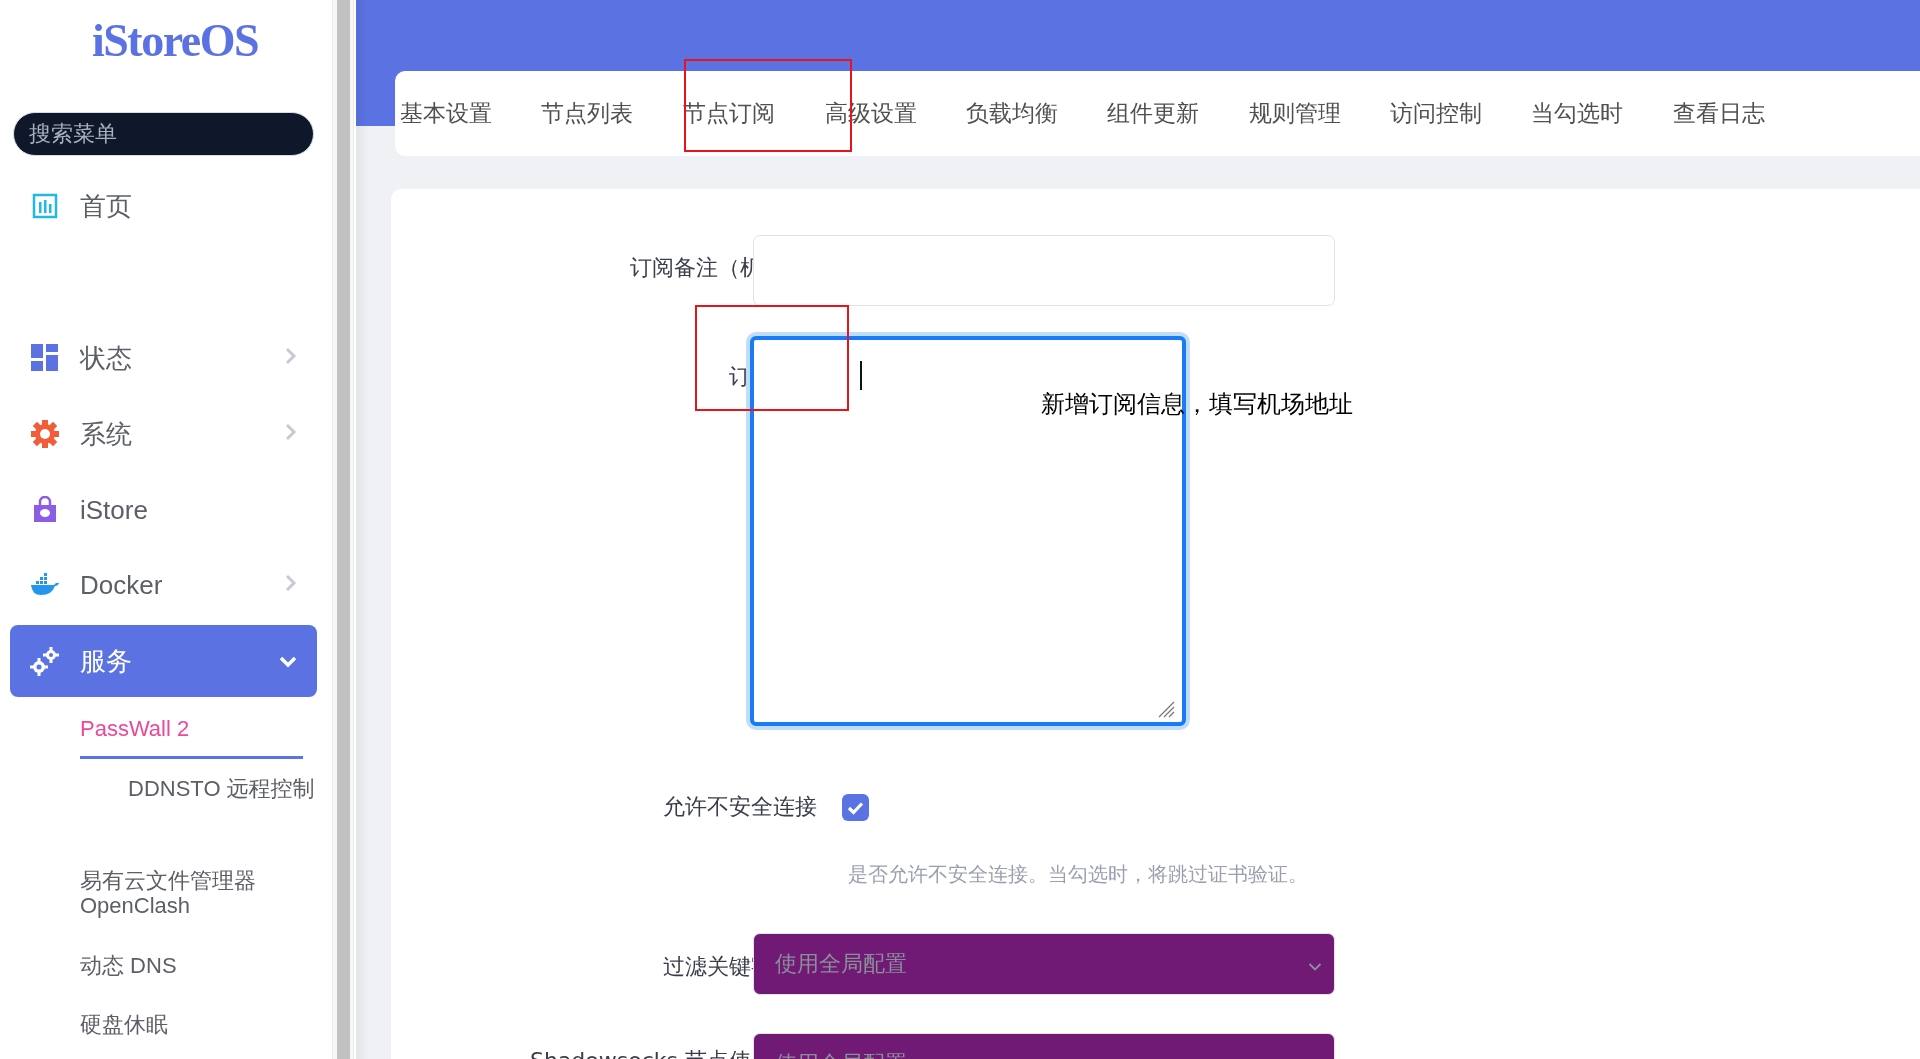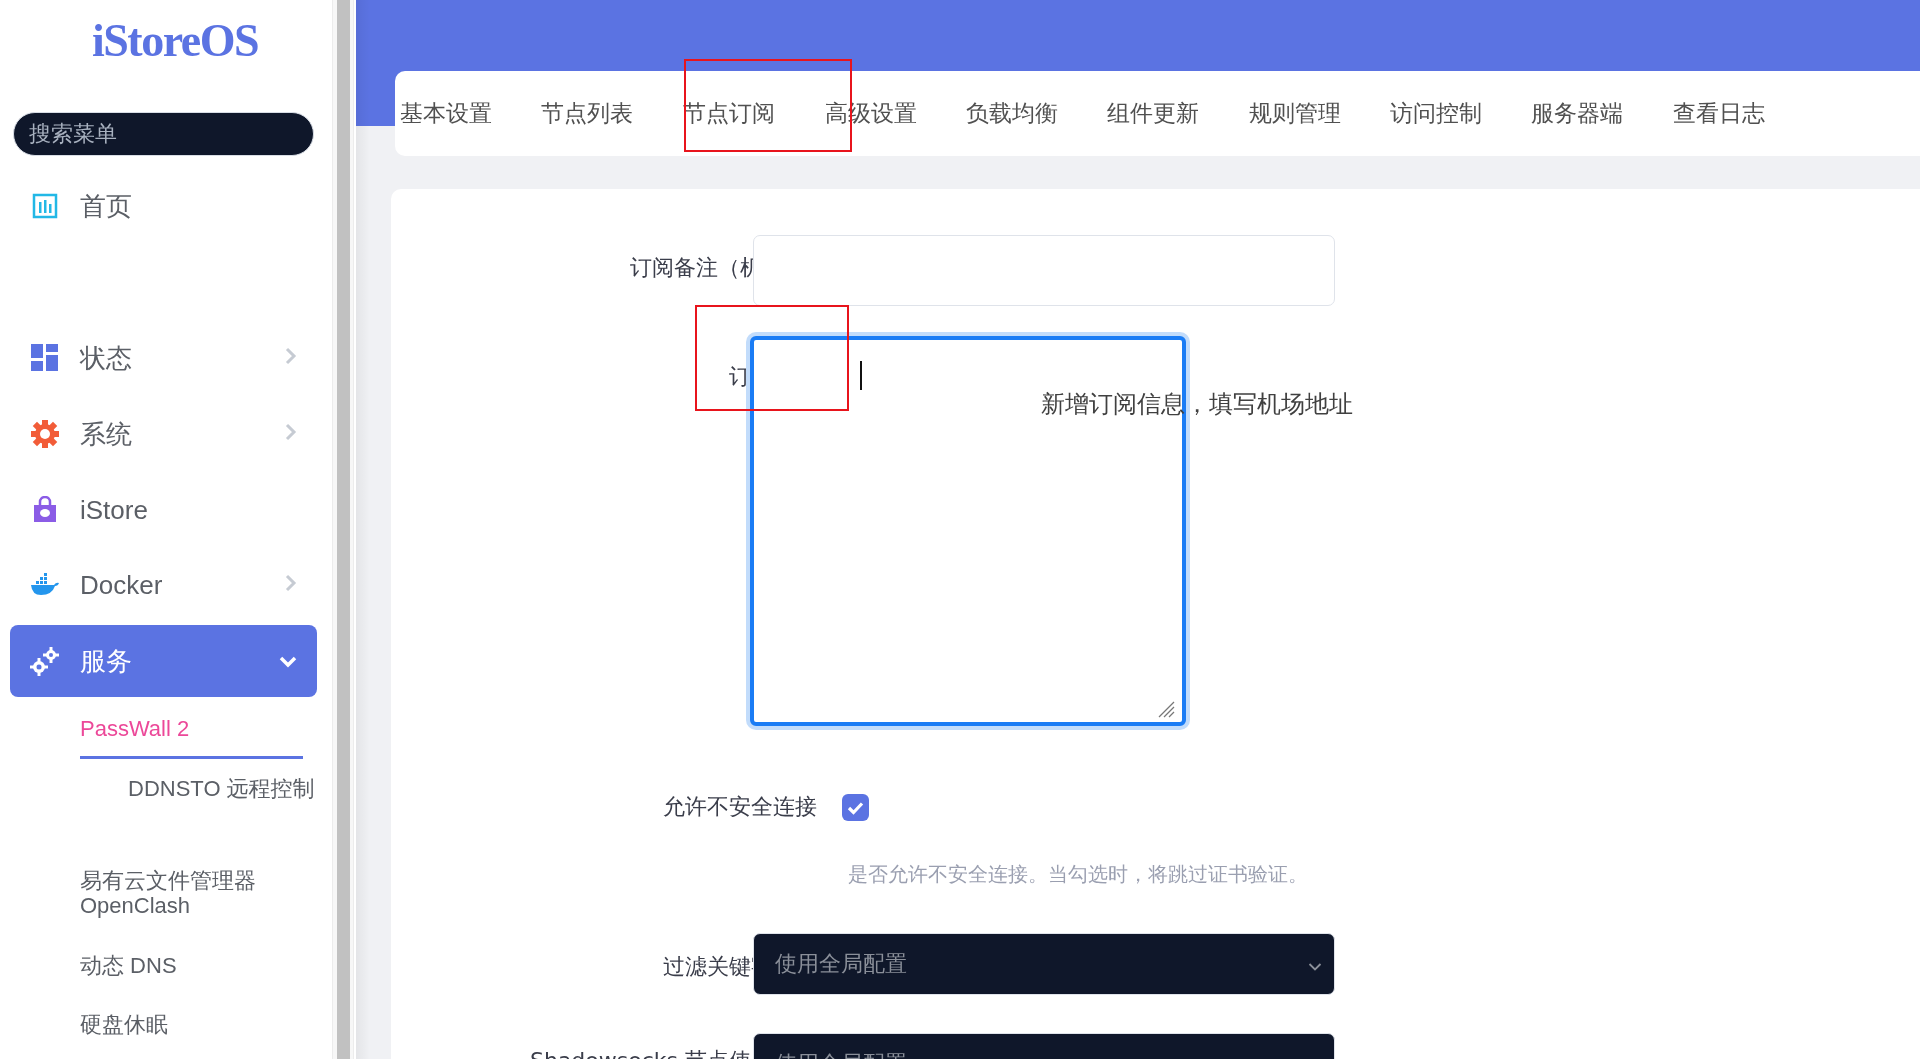--- a/index.html
+++ b/index.html
@@ -52,28 +52,28 @@
   .textarea { position: absolute; left: 750px; top: 336px; width: 436px; height: 390px;
               border: 4px solid #1a7cf5; border-radius: 6px; background: #fff;
               box-shadow: 0 0 0 4px #c2dcfb; }
   .caret { position: absolute; left: 860px; top: 361px; width: 2px; height: 29px; background: #111; }
   .resize-grip { position: absolute; left: 1157px; top: 700px; width: 18px; height: 18px; }
 
   .checkbox { position: absolute; left: 842px; top: 794px; width: 27px; height: 27px; border-radius: 6px;
               background: #5b73e2; display: flex; align-items: center; justify-content: center; cursor: pointer; }
   .help-text { position: absolute; left: 848px; top: 861px; font-size: 20px; color: #9a9fb0;
                font-family: "DejaVu Sans", sans-serif; }
-  .select { position: absolute; border: 1.5px solid #dfe3ea; border-radius: 7px; background: #0f172a;
+  .select { position: absolute; border: 1.5px solid #dfe3ea; border-radius: 7px; background: #701a75;
             font-size: 22px; color: #8a8f99; padding-left: 21px; cursor: pointer;
             font-family: "DejaVu Sans", sans-serif; }
   .select .arrow { position: absolute; right: 12px; top: 50%; transform: translateY(-50%); }
 
   
   .anno-box { position: absolute; border: 2px solid #e8141c; pointer-events: none; }
-  .anno-text { position: absolute; font-size: 24px; color: #404040; font-family: "DejaVu Sans", sans-serif; }
+  .anno-text { position: absolute; font-size: 24px; color: #000000; font-family: "DejaVu Sans", sans-serif; }
 </style>
 </head>
 <body>
 
 <div class="sidebar">
   <div class="logo">iStoreOS</div>
   <input class="search" type="text" placeholder="搜索菜单" style="">
 
   <div class="nav-item" style="top:170px;">
     <span class="icon">
@@ -208,21 +208,21 @@
 
   <div class="tabs-card">
     <div class="tab" style="left:5px;">基本设置</div>
     <div class="tab" style="left:146px;">节点列表</div>
     <div class="tab" style="left:288px;">节点订阅</div>
     <div class="tab" style="left:430px;">高级设置</div>
     <div class="tab" style="left:571px;">负载均衡</div>
     <div class="tab" style="left:712px;">组件更新</div>
     <div class="tab" style="left:854px;">规则管理</div>
     <div class="tab" style="left:995px;">访问控制</div>
-    <div class="tab" style="left:1136px;">服务器端</div>
+    <div class="tab" style="left:1136px;">当勾选时</div>
     <div class="tab" style="left:1278px;">查看日志</div>
   </div>
 
   <div class="content-card"></div>
 </div>
 
 <div class="form-label" style="left:540px; top:253px; width:266px;">订阅备注（机场）</div>
 <input class="text-input" style="left: 753px; top: 235px; width: 582px; height: 71px;" type="text" value="">
 
 <div class="form-label" style="left:600px; top:362px; width:217px;">订阅网址</div>

